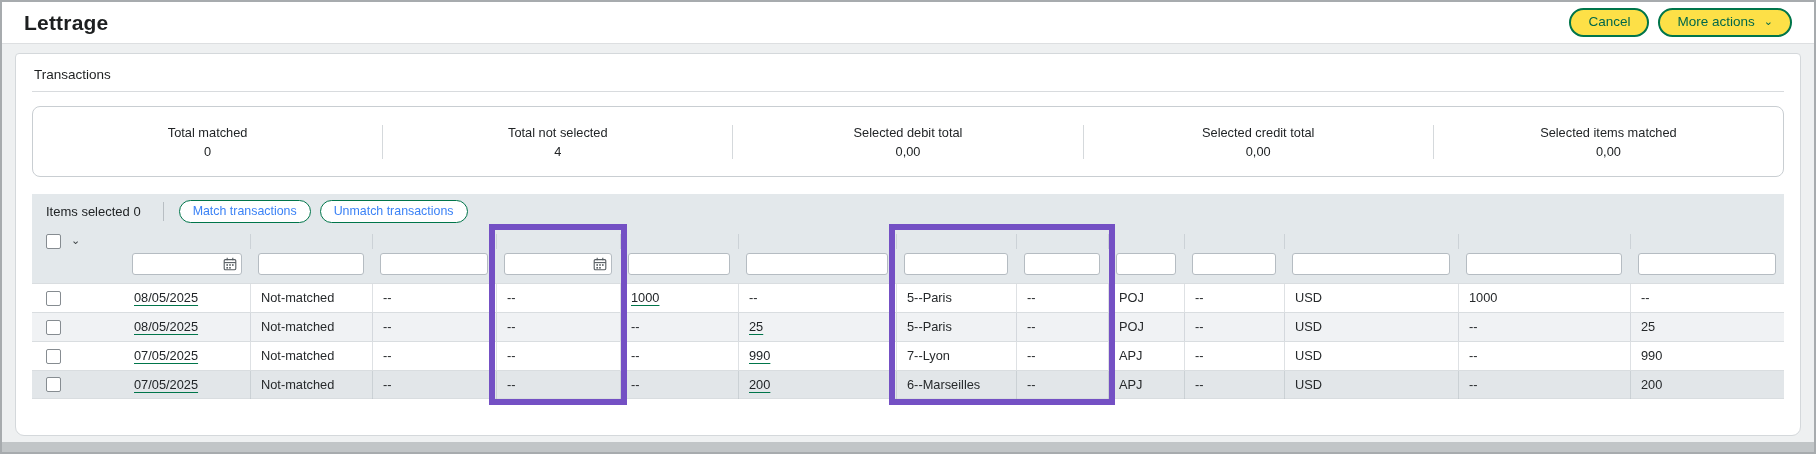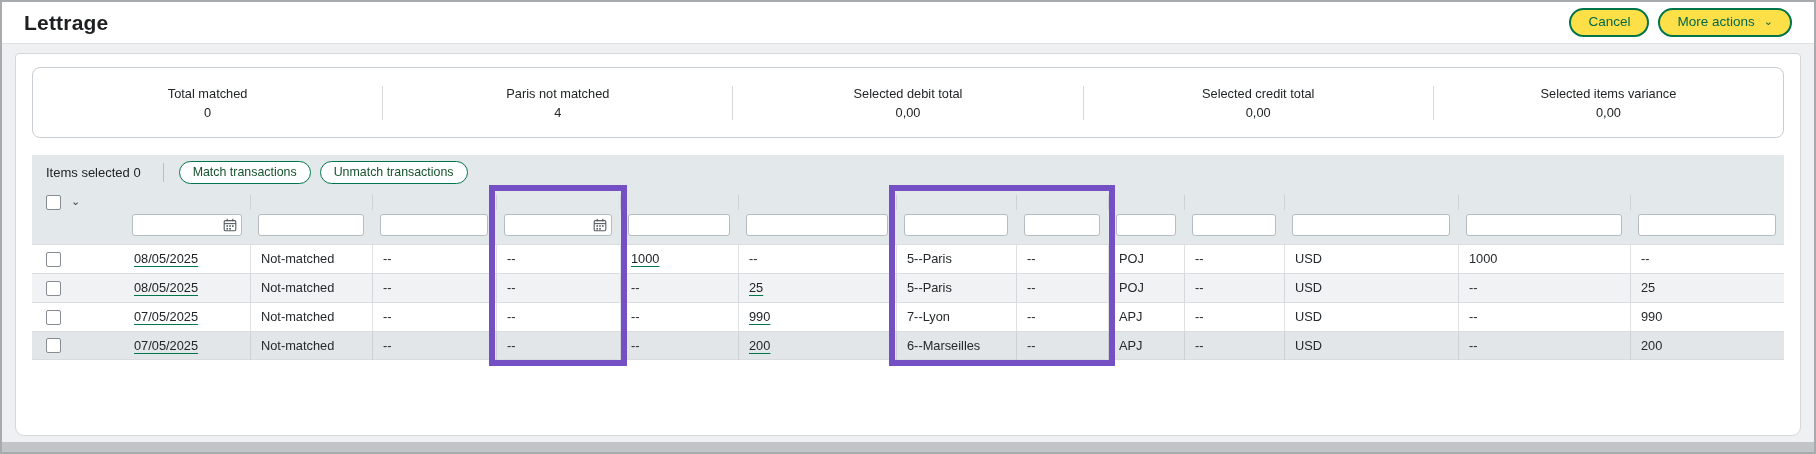--- a/index.html
+++ b/index.html
@@ -31,21 +31,21 @@
   .sum-cell { flex:1 1 0; text-align:center; }
   .sum-cell + .sum-cell { border-left:1px solid #d5d9dc; }
   .sum-label { font-size:12.8px; color:#222527; }
   .sum-value { font-size:12.8px; color:#222527; margin-top:4px; }
 
   
   .table-block { position:relative; }
   .toolbar { background:#e3e8eb; height:35px; display:flex; align-items:center; padding-left:14px; }
   .toolbar-label { font-size:13px; color:#212426; }
   .toolbar-divider { width:1px; height:19px; background:#b8bec3; margin:0 15px 0 22px; }
-  .small-pill { background:#fff; border:1.6px solid #00754a; color:#14532d; border-radius:999px;
+  .small-pill { background:#fff; border:1.6px solid #00754a; color:#3b82f6; border-radius:999px;
                 font-size:12.4px; font-family:inherit; padding:2px 13px 3px 13px; cursor:pointer;
                 margin-right:9px; line-height:1.3; }
 
   .tgrid { background:#fff; }
   .trow { display:flex; width:100%; }
   .thead-wrap { background:#e3e8eb; padding-top:5px; }
   .cell { flex:0 0 auto; position:relative; }
   .hcell { padding:4px 10px 2px 10px; font-size:12.8px; color:#202427; white-space:nowrap;
            overflow:hidden; }
   .fcell { padding:4px 8px 8px 8px; }
@@ -84,40 +84,41 @@
       </button>
       <button class="pill-btn">
         <span>More actions</span>
         <span class="chev">⌄</span>
       </button>
     </div>
   </div>
 
   <div class="content">
     <div class="card">
+      <div class="section-title">Transactions</div>
 
       <div class="summary" id="summary-strip">
           <div class="sum-cell">
             <div class="sum-label">Total matched</div>
                  <div class="sum-value">0</div>
           </div>
           <div class="sum-cell">
-            <div class="sum-label">Paris not matched</div>
+            <div class="sum-label">Total not selected</div>
                  <div class="sum-value">4</div>
           </div>
           <div class="sum-cell">
             <div class="sum-label">Selected debit total</div>
                  <div class="sum-value">0,00</div>
           </div>
           <div class="sum-cell">
             <div class="sum-label">Selected credit total</div>
                  <div class="sum-value">0,00</div>
           </div>
           <div class="sum-cell">
-            <div class="sum-label">Selected items variance</div>
+            <div class="sum-label">Selected items matched</div>
                  <div class="sum-value">0,00</div>
           </div>
         </div>
 
       <div class="table-block">
         <div class="toolbar">
           <span class="toolbar-label">Items selected 0</span>
           <span class="toolbar-divider"></span>
           <button class="small-pill">Match transactions</button>
           <button class="small-pill">Unmatch transactions</button>

